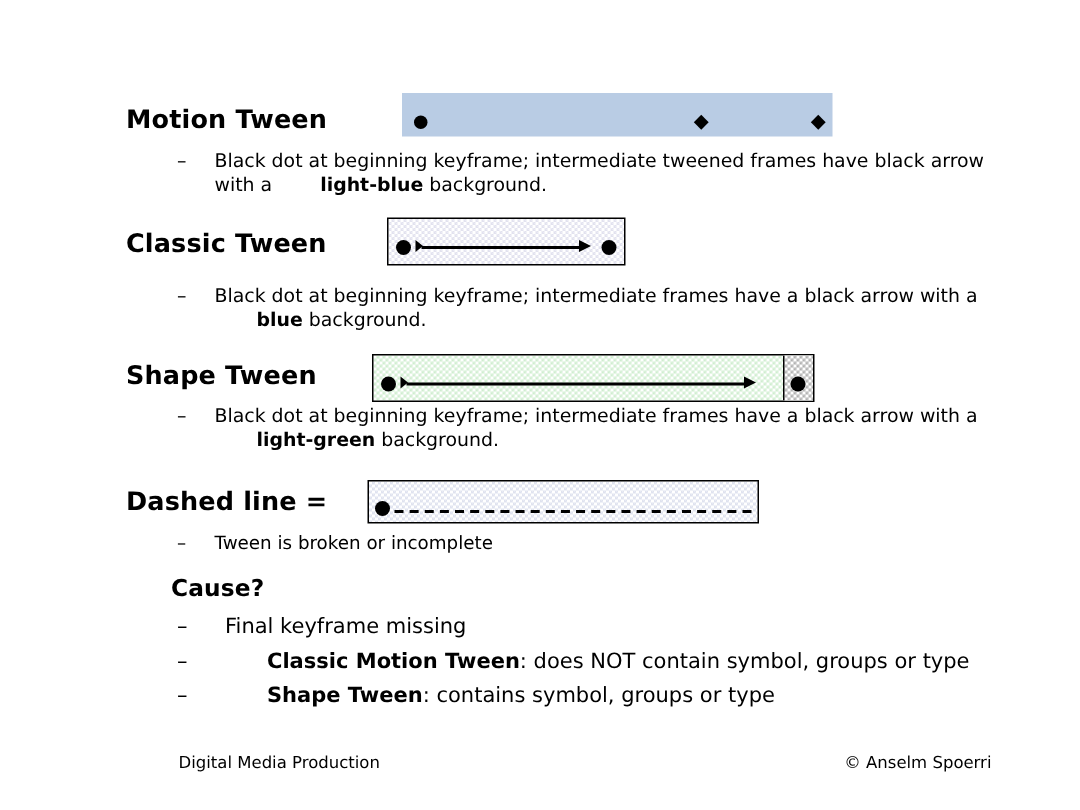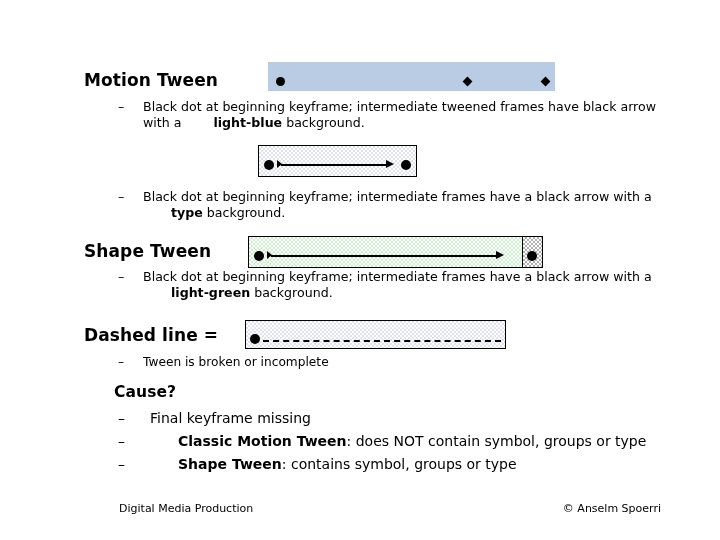--- a/index.html
+++ b/index.html
@@ -232,32 +232,33 @@
     <span class="kf-round" id="mt-dot1"></span>
     <span class="kf-diamond" id="mt-dia1"></span>
     <span class="kf-diamond" id="mt-dia2"></span>
   </div>
 
   <div class="bullet" id="b-motion">
     <span class="dash">–</span>
     <span class="btext">Black dot at beginning keyframe; intermediate tweened frames have black arrow with a <b>light-blue</b> background.</span>
   </div>
 
+  <div class="heading" id="h-classic">Classic Tween</div>
 
   <div class="tl" id="g-classic">
     <span class="kdot" style="left:5px; top:14px;"></span>
     <span class="arrow-tail" style="left:18px; top:14px;"></span>
     <span class="arrow-line" style="left:22px; right:28px; top:18px;"></span>
     <span class="arrow-head" style="right:22px; top:14px;"></span>
     <span class="kdot" style="right:5px; top:14px;"></span>
   </div>
 
   <div class="bullet" id="b-classic">
     <span class="dash">–</span>
-    <span class="btext">Black dot at beginning keyframe; intermediate frames have a black arrow with a <b>type</b> background.</span>
+    <span class="btext">Black dot at beginning keyframe; intermediate frames have a black arrow with a <b>blue</b> background.</span>
   </div>
 
   <div class="heading" id="h-shape">Shape Tween</div>
 
   <div class="tl" id="g-shape">
     <span class="kdot" style="left:5px; top:14px;"></span>
     <span class="arrow-tail" style="left:18px; top:14px;"></span>
     <span class="arrow-line" style="left:22px; right:44px; top:18px;"></span>
     <span class="arrow-head" style="right:38px; top:14px;"></span>
     <span class="endcell">

